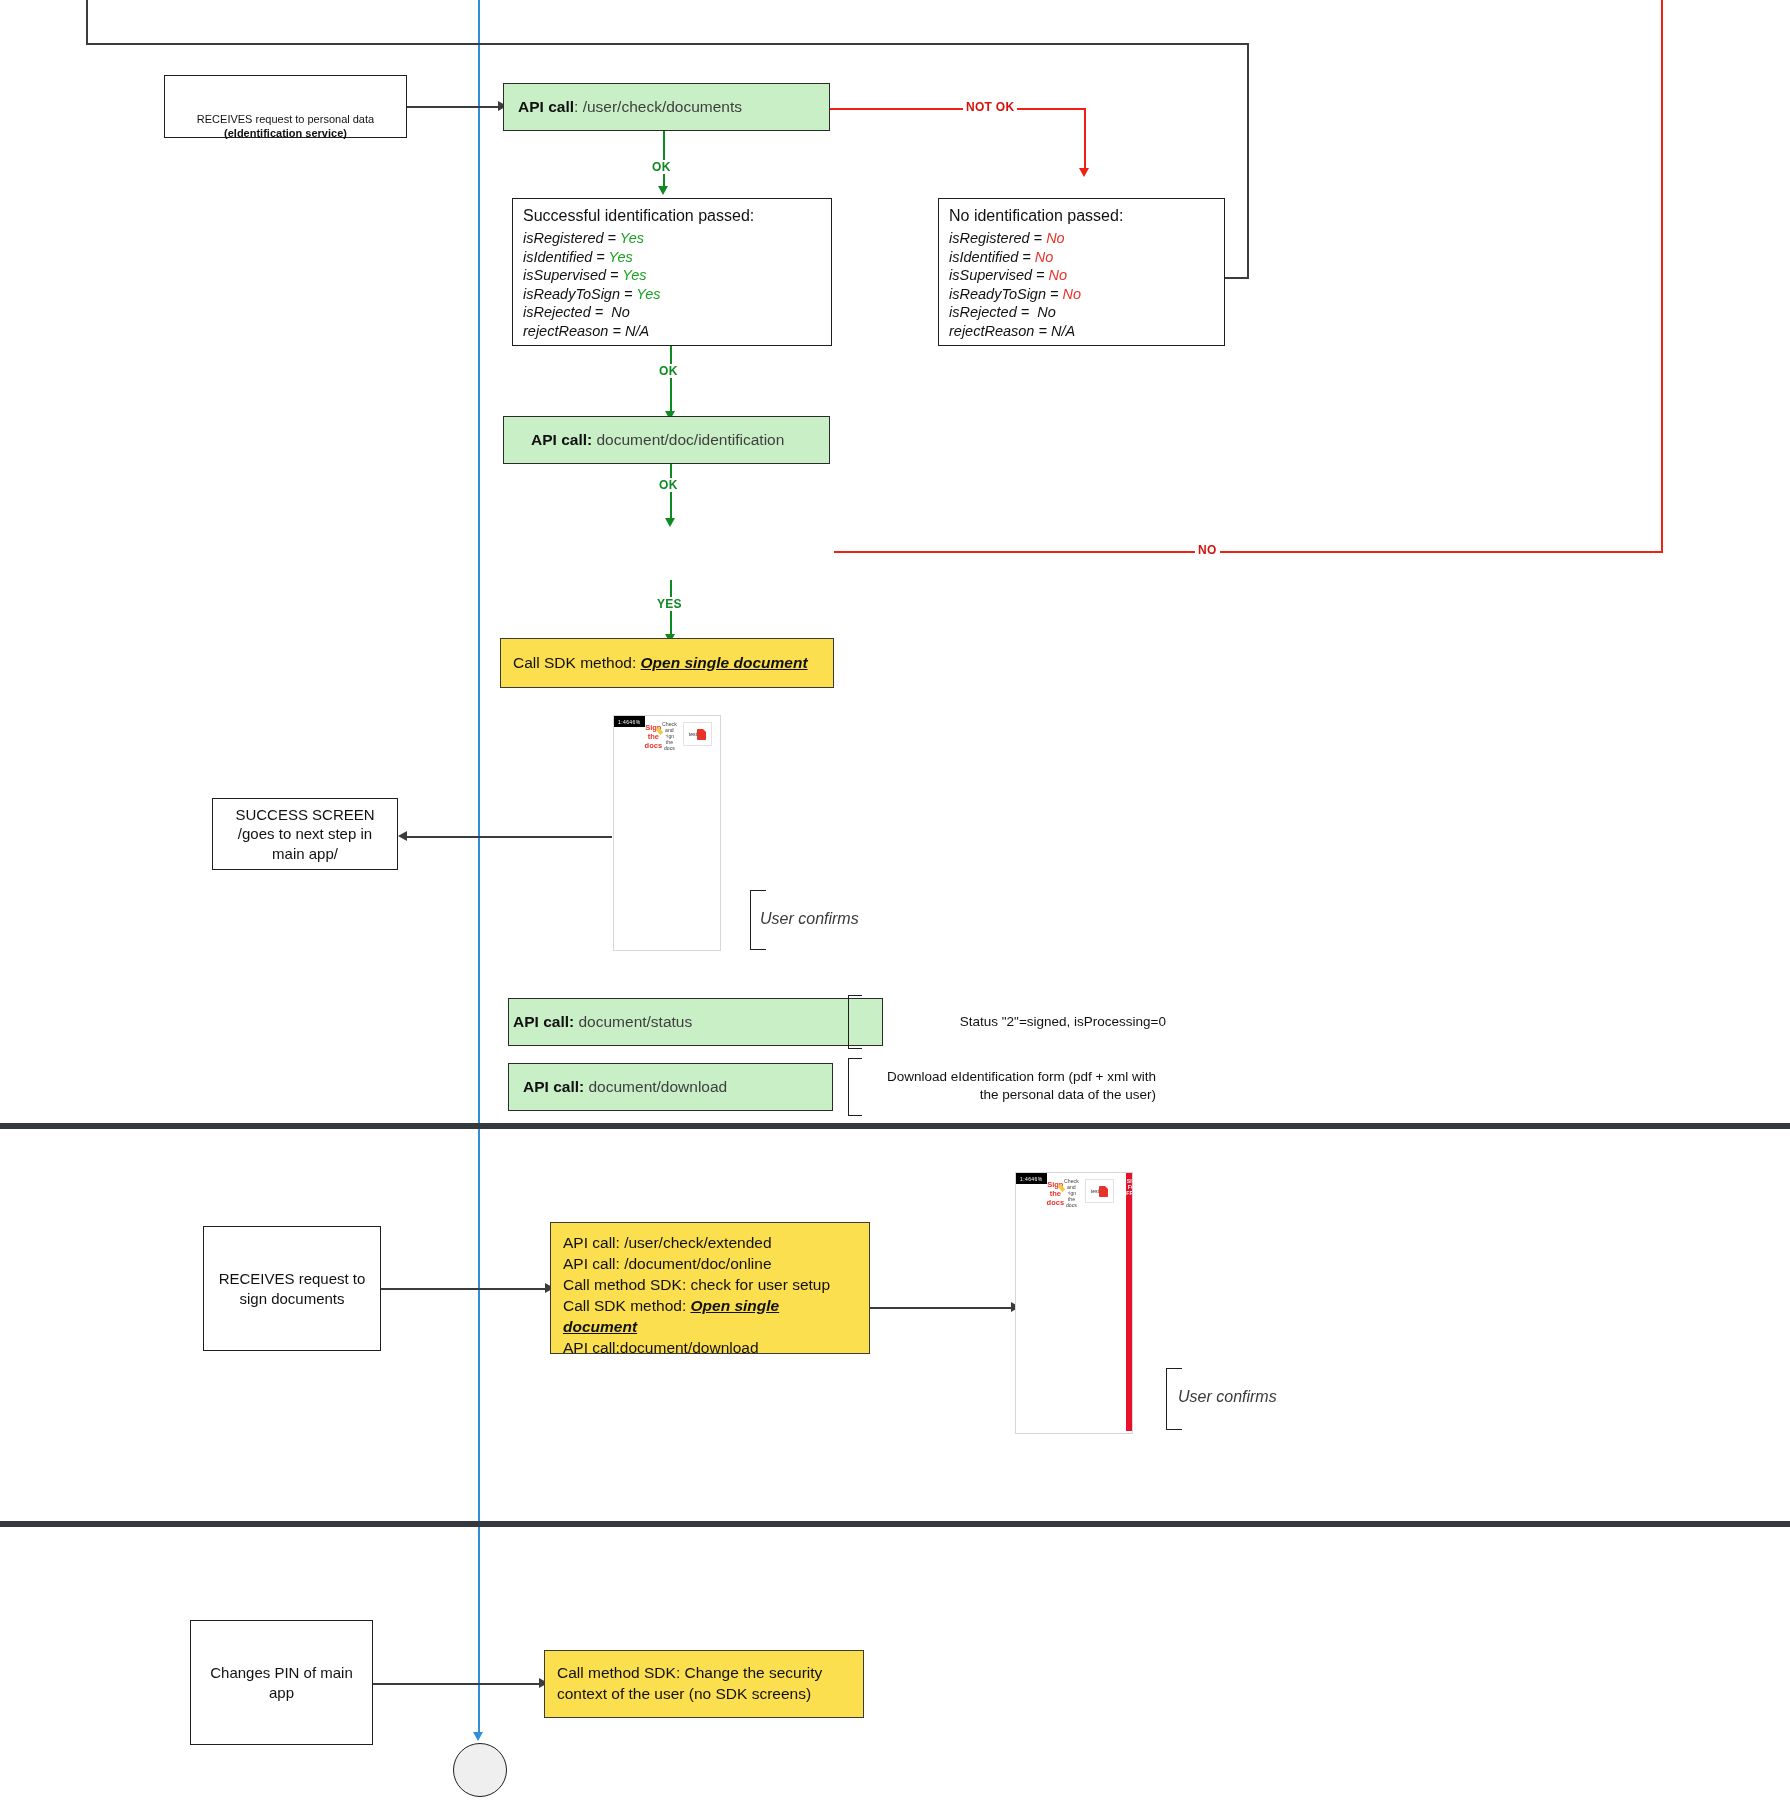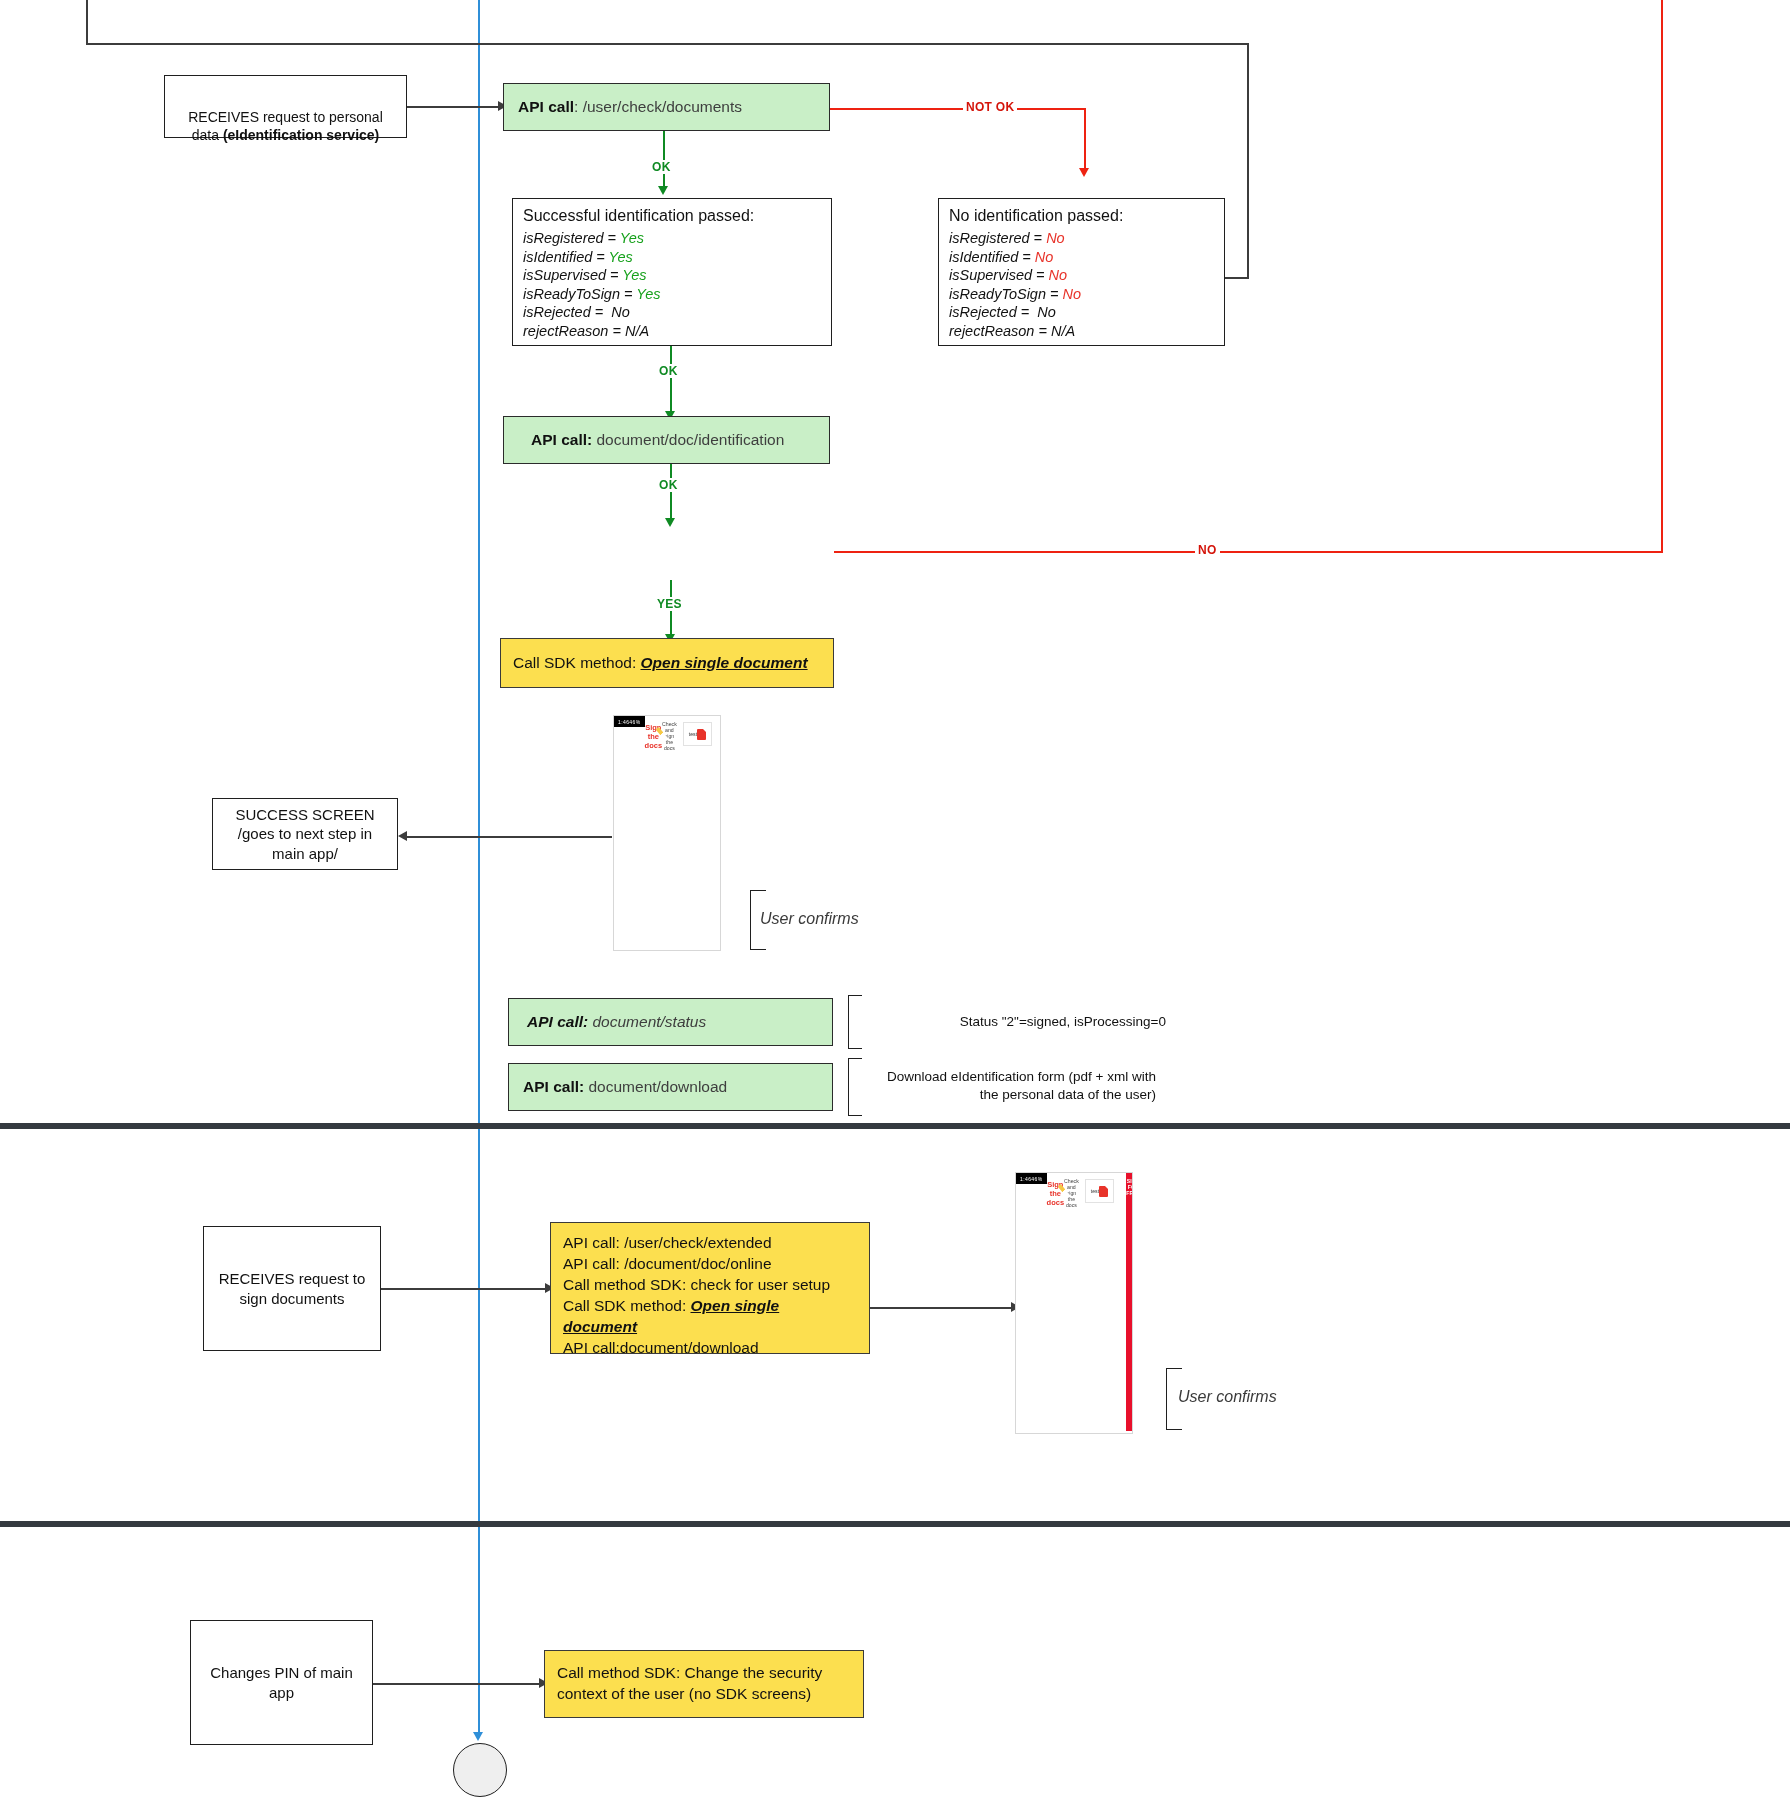--- a/index.html
+++ b/index.html
@@ -94,21 +94,21 @@
 
   <div class="band" style="top:1123px;"></div>
   <div class="band" style="top:1521px;"></div>
 
   <div class="line h" style="left:86px;top:43px;width:1163px;"></div>
   <div class="line v" style="left:86px;top:0px;height:44px;"></div>
   <div class="line v" style="left:1247px;top:43px;height:235px;"></div>
   <div class="line h" style="left:1225px;top:277px;width:24px;"></div>
 
   <div class="box" style="left:164px;top:75px;width:243px;height:63px;">
-    <div style="font-size:14px;line-height:1.25;margin-top:40px;">
+    <div style="font-size:11px;line-height:1.25;margin-top:40px;">
       <span>RECEIVES request to</span>
       <span>personal data </span><b>(eIdentification service)</b>
     </div>
   </div>
 
   <div class="line h" style="left:407px;top:106px;width:93px;"></div>
   <div class="arrow right" style="left:498px;top:101px;"></div>
 
   <div class="box green left" style="left:503px;top:83px;width:327px;height:48px;padding-left:14px;">
     <span><b class="api-strong">API call</b><span class="api-rest">: </span><span class="api-rest">/user/check/documents</span></span>
@@ -200,21 +200,21 @@
       <div>/goes to next step in</div>
       <div>main app/</div>
     </div>
   </div>
   <div class="line h" style="left:407px;top:836px;width:205px;"></div>
   <div class="arrow left" style="left:398px;top:831px;"></div>
 
   <div class="bracket" style="left:750px;top:890px;width:16px;height:60px;"></div>
   <div class="note note-italic" style="left:760px;top:909px;">User confirms</div>
 
-  <div class="box green left" style="left:508px;top:998px;width:325px;height:48px;padding-left:18px;font-style:italic;">
+  <div class="box green left" style="left:508px;top:998px;width:375px;height:48px;padding-left:4px;">
     <span><b class="api-strong">API call:</b>&nbsp;<span class="api-rest">document/status</span></span>
   </div>
   <div class="bracket" style="left:848px;top:995px;width:14px;height:54px;"></div>
   <div class="note" style="left:866px;top:1013px;width:300px;">Status "2"=signed, isProcessing=0</div>
 
   <div class="box green left" style="left:508px;top:1063px;width:325px;height:48px;padding-left:14px;">
     <span><b class="api-strong">API call:</b>&nbsp;<span class="api-rest">document/download</span></span>
   </div>
   <div class="bracket" style="left:848px;top:1058px;width:14px;height:58px;"></div>
   <div class="note" style="left:866px;top:1068px;width:290px;">Download eIdentification form (pdf + xml with the personal data of the user)</div>

